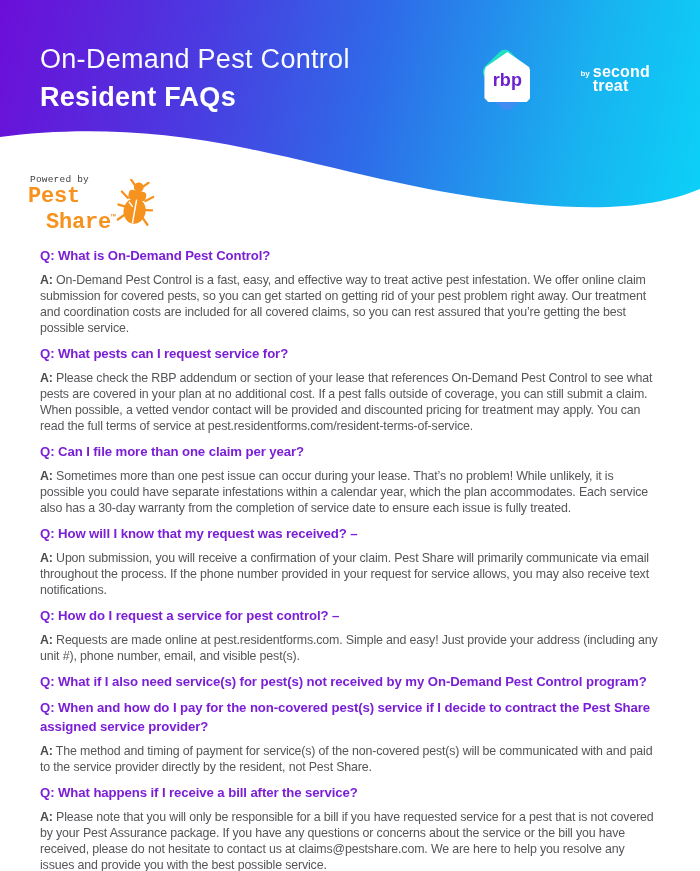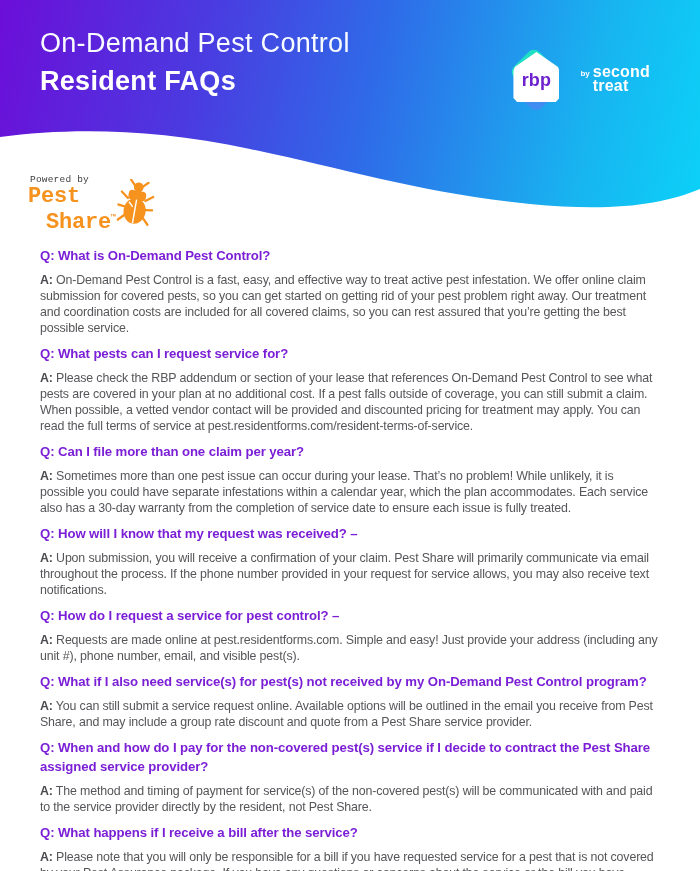--- a/index.html
+++ b/index.html
@@ -13,21 +13,21 @@
     overflow: hidden;
   }
 
   
   .header {
     position: relative;
     width: 700px;
     height: 230px;
     background: linear-gradient(102deg, #6c0ed8 0%, #4b3ae0 28%, #2f6ae8 52%, #18b4f0 82%, #0bd2f8 100%);
   }
-  .titles { position: absolute; left: 40px; top: 24px; color: #ffffff; }
+  .titles { position: absolute; left: 40px; top: 40px; color: #ffffff; }
   .title-main {
     font-size: 27px;
     font-weight: 400;
     letter-spacing: 0.3px;
     line-height: 38px;
     color: #f8fbff;
   }
   .title-sub {
     font-size: 27px;
     font-weight: 700;
@@ -43,21 +43,21 @@
   .diamond.teal { left: 9px; top: 6px; background: #1fe0c4; transform: rotate(45deg); }
   .diamond.blue { left: 11px; top: 22px; background: #3f8df2; transform: rotate(45deg); }
   .rbp-house {
     position: absolute; left: 6px; top: 4px;
     width: 46px; height: 50px;
     background: #ffffff;
     clip-path: polygon(50% 0%, 97% 30%, 100% 38%, 100% 92%, 92% 100%, 8% 100%, 0% 92%, 0% 38%, 3% 30%);
     display: flex; align-items: center; justify-content: center;
   }
   .rbp-house span { font-size: 18px; font-weight: 800; color: #6d21cf; letter-spacing: 0.2px; margin-top: 6px; }
-  .sn { display: flex; align-items: flex-start; gap: 3px; color: #ffffff; }
+  .sn { display: flex; align-items: flex-start; gap: 3px; color: #ffffff; margin-left: 29px; }
   .sn .by { font-size: 8px; font-weight: 600; margin-top: 4px; }
   .sn-words { font-size: 16px; font-weight: 700; line-height: 14px; letter-spacing: 0.2px; }
 
   
   .wave { position: absolute; left: 0; bottom: 0; width: 700px; height: 105px; display: block; }
 
   
   .pestshare { position: absolute; left: 28px; top: 174px; font-family: Liberation Mono, monospace; }
   .powered { font-size: 9.5px; color: #3e3e40; letter-spacing: 0.2px; margin: 0 0 1px 2px; }
   .ps-row { display: flex; align-items: flex-start; }
@@ -169,21 +169,20 @@
       <p><strong>A:</strong> <span>Upon submission, you will receive a confirmation of your claim. Pest Share will primarily communicate via email throughout the process. If the phone number provided in your request for service allows, you may also receive text notifications.</span></p>
     </section>
 
     <section class="faq">
       <h3>Q: How do I request a service for pest control? –</h3>
       <p><strong>A:</strong> <span>Requests are made online at pest.residentforms.com. Simple and easy! Just provide your address (including any unit #), phone number, email, and visible pest(s).</span></p>
     </section>
 
     <section class="faq">
       <h3>Q: What if I also need service(s) for pest(s) not received by my On-Demand Pest Control program?</h3>
-      <p><strong>A:</strong> <span>You can still submit a service request online. Available options will be outlined in the email you receive from Pest Share, and may include a group rate discount and quote from a Pest Share service provider.</span></p>
     </section>
 
     <section class="faq">
       <h3>Q: When and how do I pay for the non-covered pest(s) service if I decide to contract the Pest Share assigned service provider?</h3>
       <p><strong>A:</strong> <span>The method and timing of payment for service(s) of the non-covered pest(s) will be communicated with and paid to the service provider directly by the resident, not Pest Share.</span></p>
     </section>
 
     <section class="faq">
       <h3>Q: What happens if I receive a bill after the service?</h3>
       <p><strong>A:</strong> <span>Please note that you will only be responsible for a bill if you have requested service for a pest that is not covered by your Pest Assurance package. If you have any questions or concerns about the service or the bill you have received, please do not hesitate to contact us at claims@pestshare.com. We are here to help you resolve any issues and provide you with the best possible service.</span></p>

